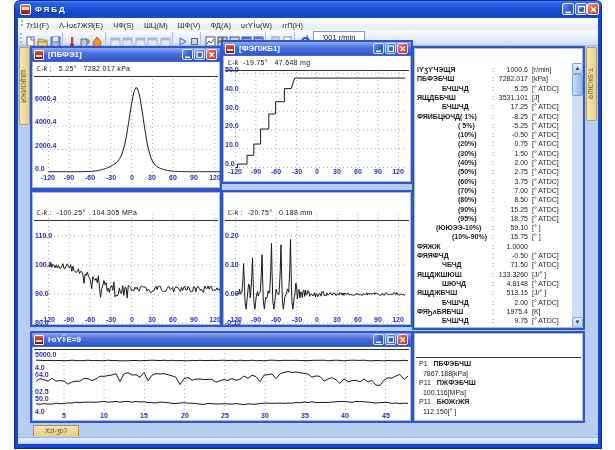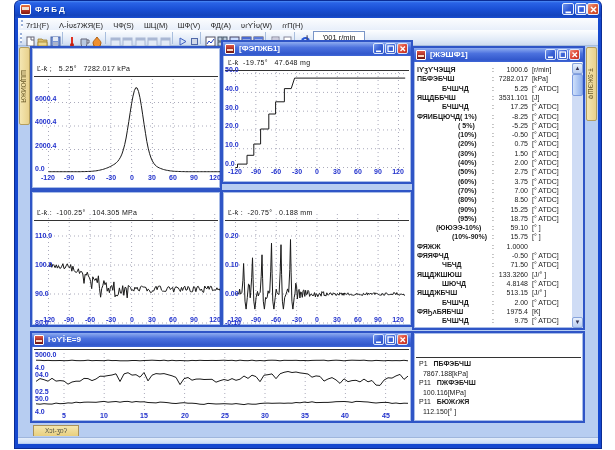--- a/index.html
+++ b/index.html
@@ -147,20 +147,39 @@
 <div class="ab" style="left:299px;top:32.5px;width:11px;height:11px"><span class="ic"><svg width="11" height="11">
         <circle cx="5.5" cy="5.5" r="4.5" fill="#2858d8"></circle>
         <text x="5.5" y="8" font-size="7" fill="#fff" text-anchor="middle" font-weight="bold">?</text>
       </svg></span></div>
 <div class="ab" style="left:306px;top:33px;font-size:8px;color:#446;font-weight:bold">i</div>
 <div class="ab" style="left:313px;top:31px;width:52px;height:13px;background:#fff;border:1px solid #7a96c8;font-size:7.5px;color:#111;text-align:center;line-height:12px">'001 r/min</div>
 <div class="ab client"></div>
 <div class="ab vtab" style="left:19px;top:47px;width:11px;height:78px;line-height:11px">ШЦЮИЖЯ</div>
 <div class="ab vtab" style="left:586px;top:47px;width:11px;height:74px;line-height:11px">Ŧ-9ЖЭШФ</div>
 <div class="cw" style="left:30px;top:46px;width:192px;height:144px">
+    <div class="cwt">
+      <div class="ti"></div>
+      <div class="tx">[ПБФЭ1]</div>
+      <div class="cbtn cb-bl" style="right:27px">
+        <svg width="9" height="9">
+          <rect x="2" y="6.5" width="5" height="1.6" fill="#fff"></rect>
+        </svg>
+      </div>
+      <div class="cbtn cb-bl" style="right:15px">
+        <svg width="9" height="9">
+          <rect x="2" y="2" width="5.5" height="5.5" fill="none" stroke="#fff" stroke-width="1.2"></rect>
+        </svg>
+      </div>
+      <div class="cbtn cb-rd" style="right:3px">
+        <svg width="9" height="9">
+          <path d="M2.5 2.5 L7 7 M7 2.5 L2.5 7" stroke="#fff" stroke-width="1.4"></path>
+        </svg>
+      </div>
+    </div>
     <div class="hdr" style="left:5px;top:17px">Ľ-ƙ ;&nbsp;&nbsp;&nbsp;5.25°&nbsp;&nbsp;&nbsp;7282.017 kPa</div>
     <div class="hline" style="left:2px;top:28px;width:184px"></div>
     <svg class="plot" width="188" height="140" style="top:0px">
       <line x1="16.5" y1="31" x2="16.5" y2="128" stroke="#aab" stroke-width="1" stroke-dasharray="1,3"></line>
       <line x1="37.275" y1="31" x2="37.275" y2="128" stroke="#aab" stroke-width="1" stroke-dasharray="1,3"></line>
       <line x1="58.05" y1="31" x2="58.05" y2="128" stroke="#aab" stroke-width="1" stroke-dasharray="1,3"></line>
       <line x1="78.825" y1="31" x2="78.825" y2="128" stroke="#aab" stroke-width="1" stroke-dasharray="1,3"></line>
       <line x1="99.6" y1="31" x2="99.6" y2="128" stroke="#aab" stroke-width="1" stroke-dasharray="1,3"></line>
       <line x1="120.375" y1="31" x2="120.375" y2="128" stroke="#aab" stroke-width="1" stroke-dasharray="1,3"></line>
       <line x1="141.15" y1="31" x2="141.15" y2="128" stroke="#aab" stroke-width="1" stroke-dasharray="1,3"></line>
@@ -235,39 +254,20 @@
       <text class="xlab" x="53" y="132" text-anchor="middle">-60</text>
       <text class="xlab" x="74" y="132" text-anchor="middle">-30</text>
       <text class="xlab" x="94" y="132" text-anchor="middle">0</text>
       <text class="xlab" x="114" y="132" text-anchor="middle">30</text>
       <text class="xlab" x="135" y="132" text-anchor="middle">60</text>
       <text class="xlab" x="155" y="132" text-anchor="middle">90</text>
       <text class="xlab" x="175" y="132" text-anchor="middle">120</text>
     </svg>
   </div>
 <div class="cw" style="left:412px;top:46px;width:173px;height:284px">
-    <div class="cwt">
-      <div class="ti"></div>
-      <div class="tx">[ЖЭШФ1]</div>
-      <div class="cbtn cb-bl" style="right:27px">
-        <svg width="9" height="9">
-          <rect x="2" y="6.5" width="5" height="1.6" fill="#fff"></rect>
-        </svg>
-      </div>
-      <div class="cbtn cb-bl" style="right:15px">
-        <svg width="9" height="9">
-          <rect x="2" y="2" width="5.5" height="5.5" fill="none" stroke="#fff" stroke-width="1.2"></rect>
-        </svg>
-      </div>
-      <div class="cbtn cb-rd" style="right:3px">
-        <svg width="9" height="9">
-          <path d="M2.5 2.5 L7 7 M7 2.5 L2.5 7" stroke="#fff" stroke-width="1.4"></path>
-        </svg>
-      </div>
-    </div>
     <div class="ab" style="left:0;top:14px;right:0;bottom:0;overflow:hidden">
       <div class="lsrow" style="left:3px;top:4.0px;font-weight:bold">IϒʒϒЧЭЩЯ</div>
       <div class="lsrow" style="left:78px;top:4.0px">:</div>
       <div class="lsrow" style="left:82px;top:4.0px;width:32px;text-align:right">1000.6</div>
       <div class="lsrow" style="left:118px;top:4.0px">[r/min]</div>
       <div class="lsrow" style="left:3px;top:13.3px;font-weight:bold">ПБФЭБЧШ</div>
       <div class="lsrow" style="left:78px;top:13.3px">:</div>
       <div class="lsrow" style="left:82px;top:13.3px;width:32px;text-align:right">7282.017</div>
       <div class="lsrow" style="left:118px;top:13.3px">[kPa]</div>
       <div class="lsrow" style="left:28px;top:22.6px;font-weight:bold">БЧШЧД</div>

